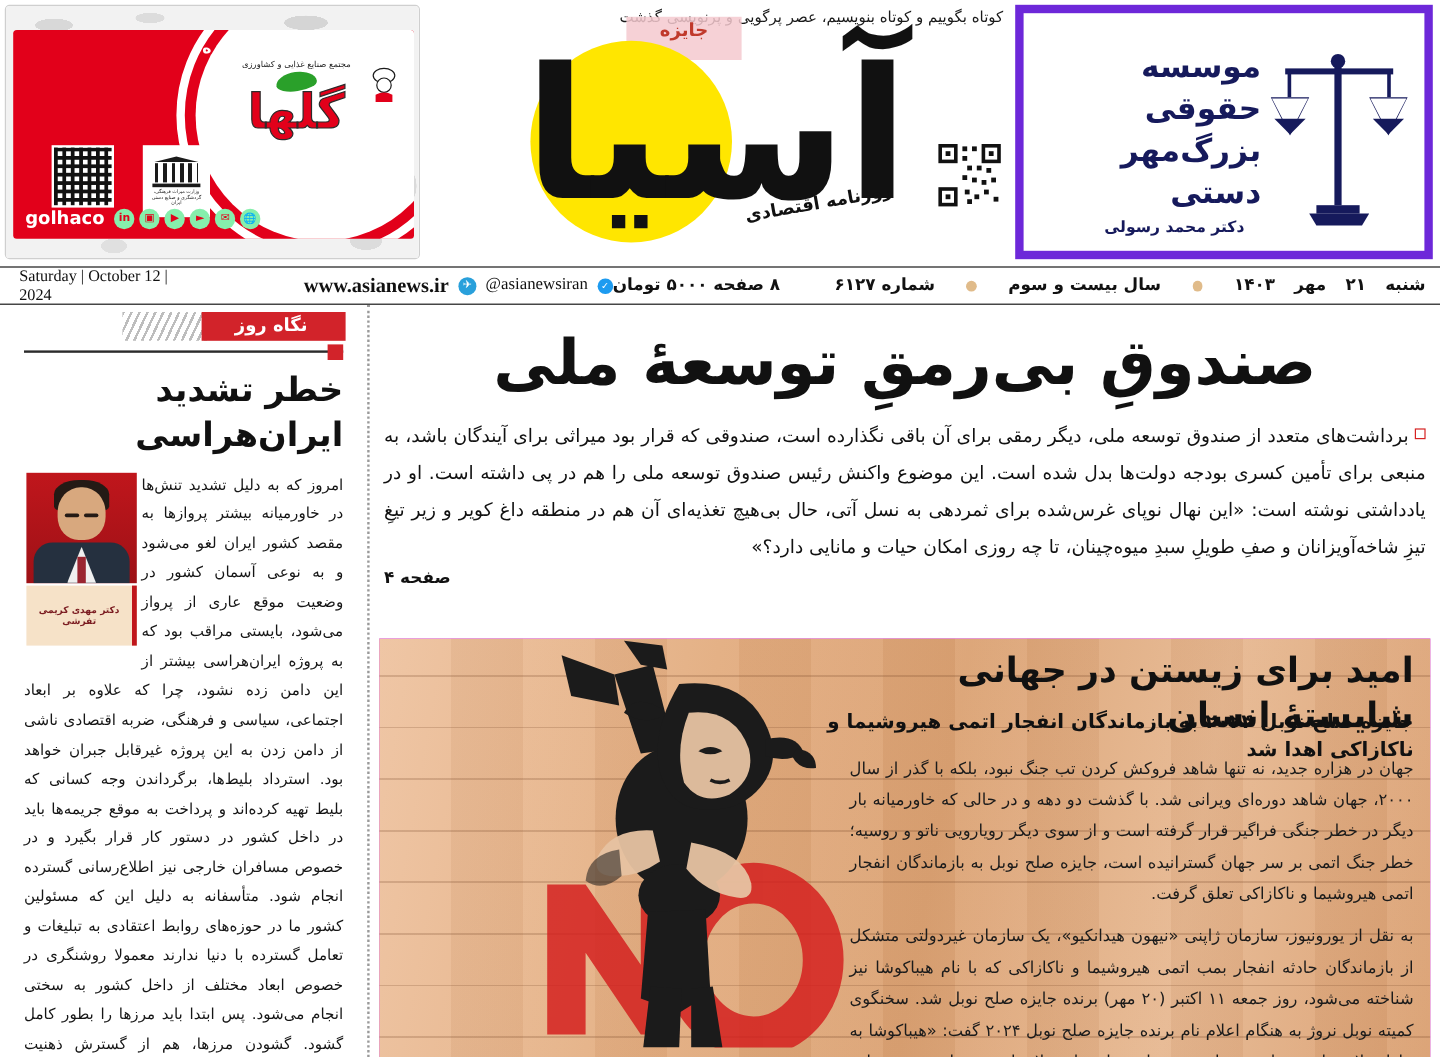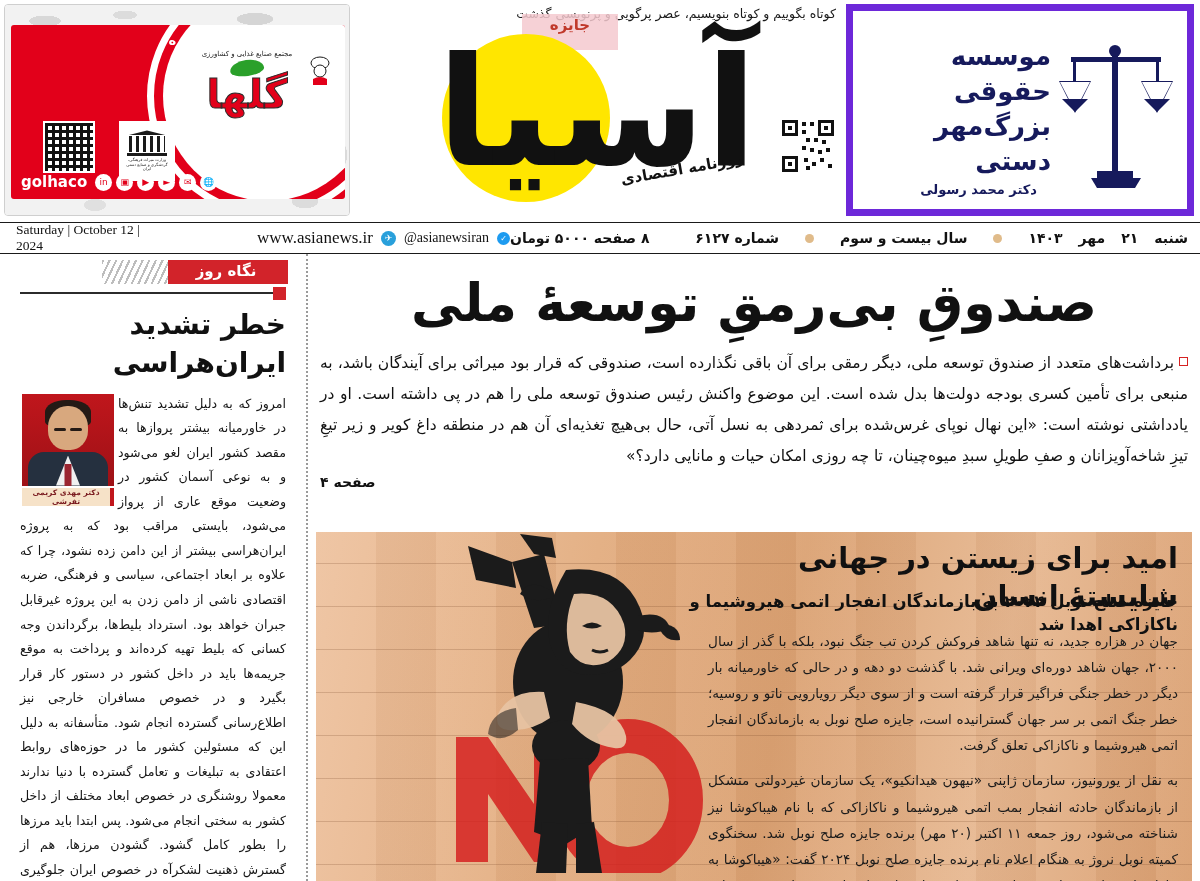--- a/index.html
+++ b/index.html
@@ -91,23 +91,23 @@
   .unesco-cols {
     position:absolute; left:2px; top:6px; width:36px; height:16px;
     background:repeating-linear-gradient(90deg,#1a1a1a 0 3px,transparent 3px 7px);
   }
   .unesco-base { position:absolute; left:0; bottom:0; width:40px; height:3px; background:#1a1a1a; }
   .unesco-cap { font-size:4px; color:#222; direction:rtl; text-align:center; line-height:1.1; margin-top:2px; }
   .golha-social {
     position:absolute; left:10px; bottom:8px; display:flex; align-items:center; gap:4px;
   }
   .soc {
-    width:17px; height:17px; border-radius:50%; background:#ffffff;
+    width:17px; height:17px; border-radius:50%; background:#86efac;
     display:flex; align-items:center; justify-content:center;
-    font-size:9px; color:#e2001a; font-weight:normal;
+    font-size:9px; color:#e2001a; font-weight:bold;
   }
   .golha-handle { color:#fff; font-size:15px; font-weight:bold; margin-right:4px; direction:ltr; }
 
   
   .logo-wrap { position:absolute; left:352px; top:0; width:490px; height:222px; }
   .logo-tagline {
     position:absolute; right:6px; top:6px; width:430px; text-align:right;
     font-size:12.5px; color:#1a1a1a; direction:rtl; font-weight:400;
   }
   .logo-stamp {
@@ -155,21 +155,21 @@
   .infobar {
     position:absolute; left:0; top:222px; width:1200px; height:32px;
     border-top:1.4px solid #1a1a1a; border-bottom:1.4px solid #1a1a1a;
     display:flex; align-items:center; direction:rtl; background:#fff;
   }
   .ib-date { display:flex; align-items:center; gap:16px; padding-right:12px; font-size:14px; font-weight:bold; color:#111; }
   .ib-sep { width:9px; height:9px; border-radius:50%; background:#e0bb8a; margin:0 26px; }
   .ib-item { font-size:14px; font-weight:bold; color:#111; white-space:nowrap; }
   .ib-spacer { flex:1; }
   .ib-left { display:flex; align-items:center; gap:8px; direction:ltr; padding-left:10px; }
-  .ib-url { font-size:17px; color:#111; font-family:"Liberation Serif", serif; font-weight:normal; }
+  .ib-url { font-size:17px; color:#111; font-family:"Liberation Serif", serif; font-weight:bold; }
   .ib-tg { width:15px; height:15px; border-radius:50%; background:#29a0db; display:flex; align-items:center; justify-content:center; color:#fff; font-size:9px; }
   .ib-handle { font-size:14px; color:#111; font-family:"Liberation Serif", serif; }
   .ib-verify { width:13px; height:13px; border-radius:50%; background:#1d9bf0; display:flex; align-items:center; justify-content:center; color:#fff; font-size:8px; }
   .ib-eng { font-size:13.5px; color:#111; font-family:"Liberation Serif", serif; padding-left:6px; }
 
   
   .content { position:absolute; left:0; top:254px; width:1200px; height:627px; }
   .col-main { position:absolute; right:0; top:0; width:892px; height:627px; }
   .col-side { position:absolute; left:0; top:0; width:308px; height:627px;
               border-right:2px dotted #9a9a9a; }
@@ -275,21 +275,21 @@
   .sp-brow2 { position:absolute; right:32px; top:34px; width:12px; height:3px; background:#241a15; border-radius:2px; }
   .sp-body { position:absolute; left:50%; bottom:0; transform:translateX(-50%);
     width:80px; height:34px; background:#25303f; border-radius:16px 16px 0 0; }
   .sp-shirt { position:absolute; left:50%; bottom:0; transform:translateX(-50%);
     width:24px; height:30px; background:#f0f0f0; clip-path:polygon(50% 0,100% 100%,0 100%); }
   .sp-tie { position:absolute; left:50%; bottom:0; transform:translateX(-50%);
     width:7px; height:22px; background:#9a2530; }
   .side-caption {
     width:92px; margin-top:2px; background:#f6e2c8; border-right:4px solid #c0161c;
     font-size:7.6px; font-weight:bold; color:#7a1b20; direction:rtl; text-align:center;
-    padding:0 1px; line-height:1.2;
+    padding:16px 1px; line-height:1.2;
   }
 </style>
 </head>
 <body>
 
 <div class="page">
 
   <div class="masthead">
 
     <div class="ad-golha">

